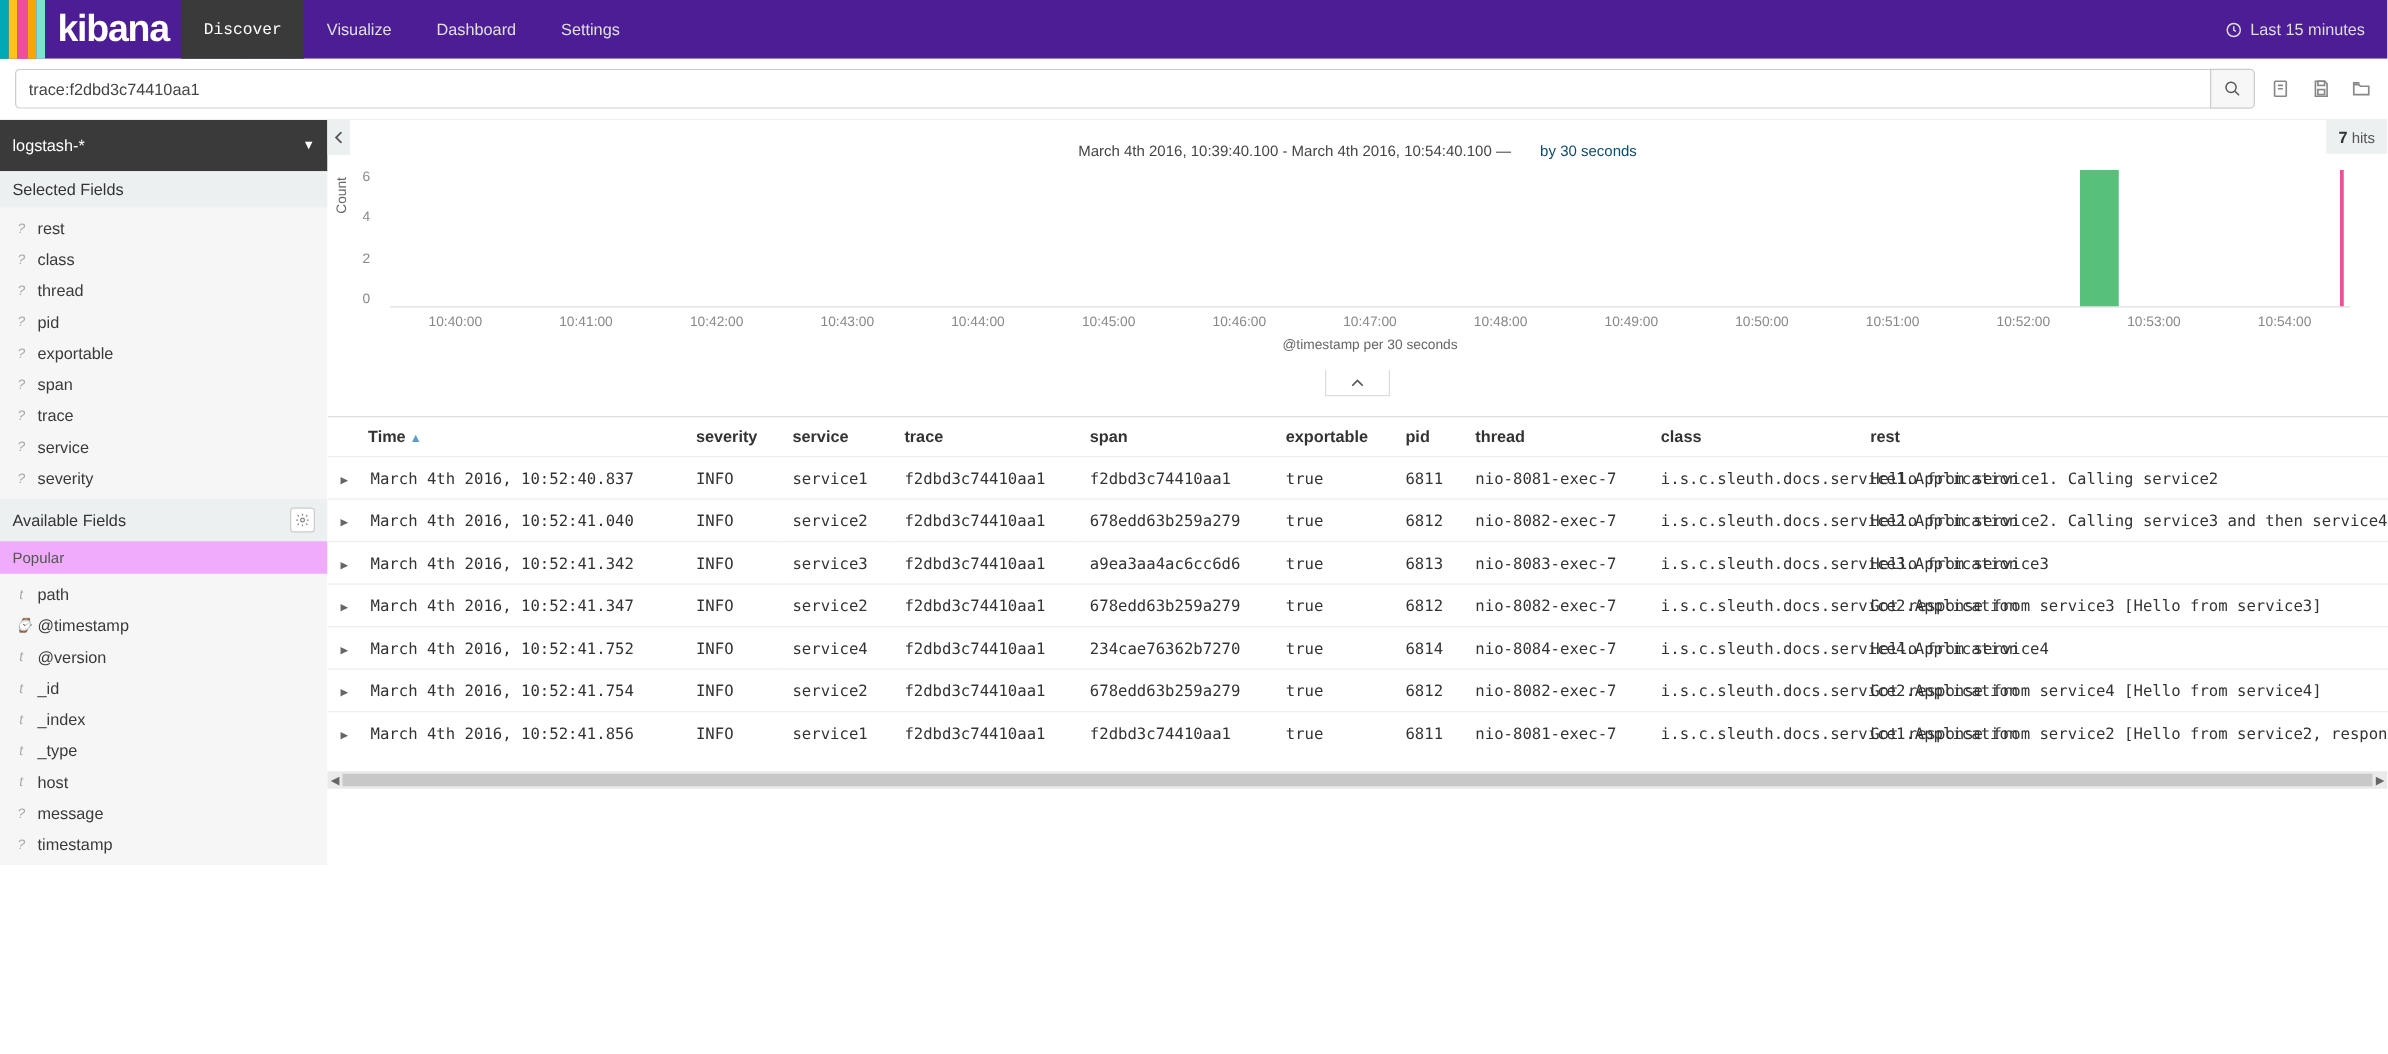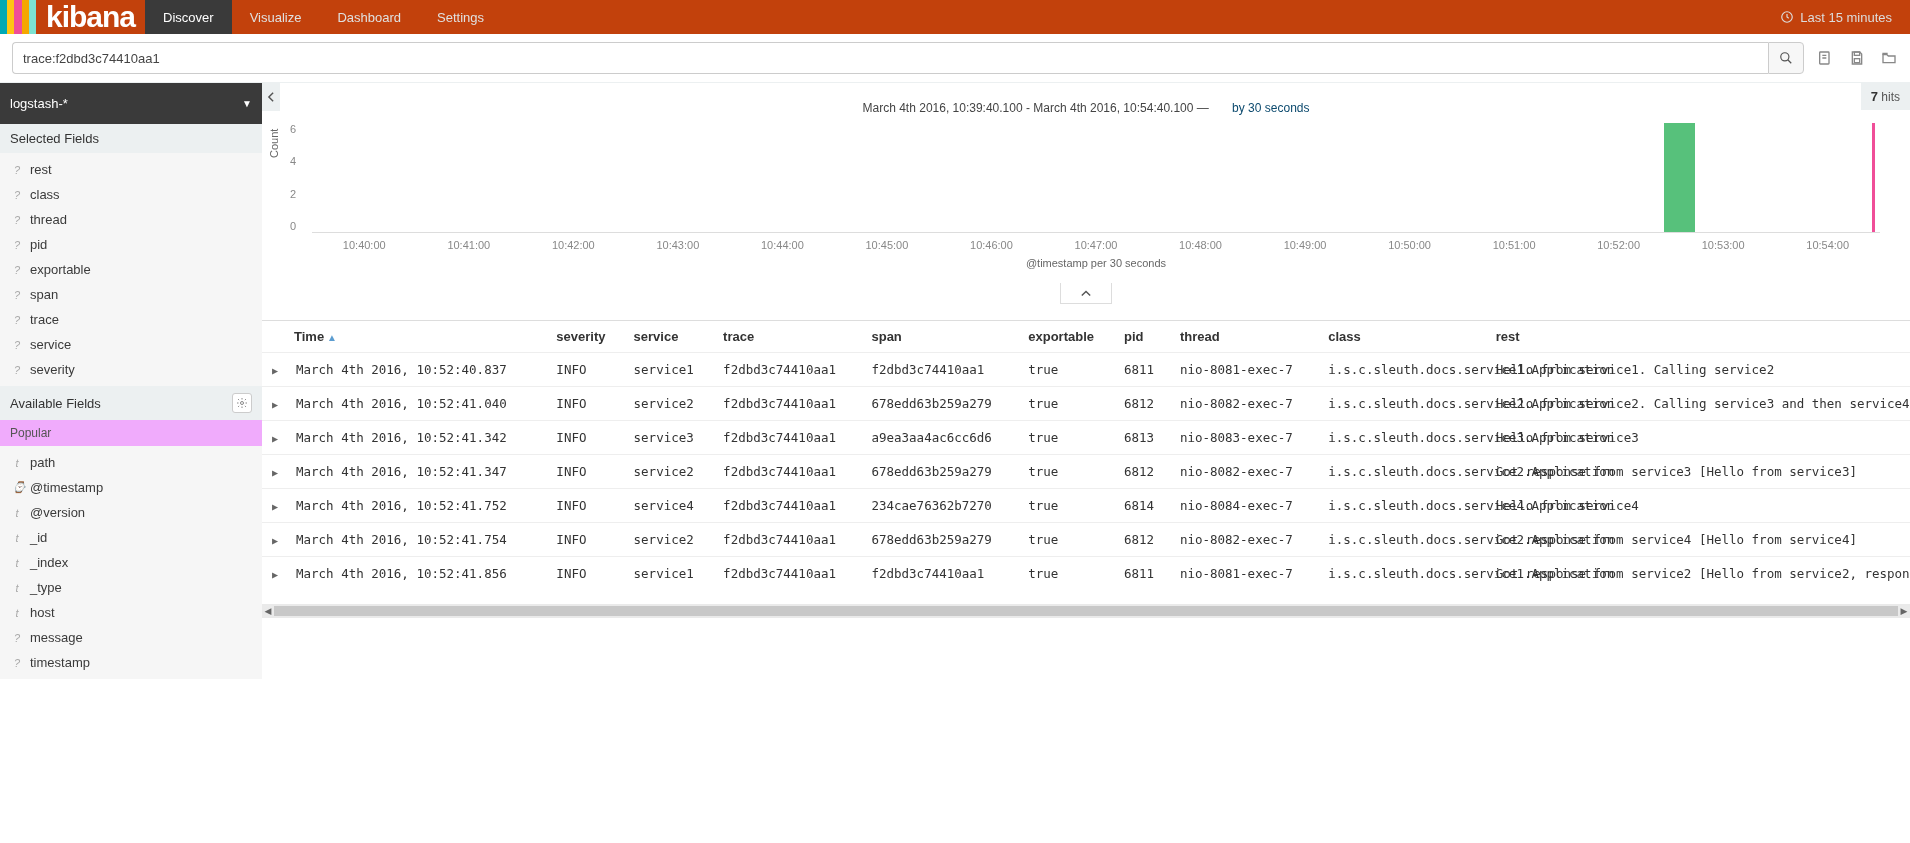--- a/index.html
+++ b/index.html
@@ -1,27 +1,27 @@
 <!DOCTYPE html>
 <html><head>
 <meta charset="utf-8">
 <style>
 * { box-sizing: border-box; margin: 0; padding: 0; }
 body { font-family: "Helvetica Neue", Helvetica, Arial, sans-serif; font-size: 14px; color: #333; background: #fff; }
 a { color: #0c4a6e; text-decoration: none; margin-left: 20px; }
 
 
-.navbar { display: flex; align-items: stretch; height: 34px; background: #c2410c; }
+.navbar { display: flex; align-items: stretch; height: 47px; background: #4c1d95; }
 .logo-stripes { display: flex; width: 36px; }
 .stripe { flex: 1; }
 .s-cyan { background: #00a9b5; } .s-yellow { background: #fec514; } .s-pink { background: #f04e98; } .s-orange { background: #f5a700; } .s-green { background: #7de2d1; }
 .logo-text { display: flex; align-items: center; padding: 0 10px; color: #fff; font-weight: 700; font-size: 30px; letter-spacing: -1px; }
 .nav-tabs { display: flex; }
 .nav-tab { display: flex; align-items: center; padding: 0 18px; color: #e0e0e0; font-size: 13px; cursor: pointer; }
-.nav-tab.active { background: #3a3a3a; color: #fff; position: relative; }
+.nav-tab.active { background: #3a3a3a; color: #fff; position: relative; font-family: Liberation Mono, monospace; }
 .nav-tab.active::after { content: ""; position: absolute; bottom: -8px; left: 50%; margin-left: -8px; border: 8px solid transparent; border-top-color: #3a3a3a; }
 .nav-right { margin-left: auto; display: flex; align-items: center; padding-right: 18px; color: #ddd; font-size: 13px; gap: 6px; }
 .clock-icon svg { display: block; }
 
 
 .search-row { display: flex; align-items: center; padding: 8px 12px; gap: 12px; background: #fff; border-bottom: 1px solid #ecf0f1; }
 .search-box-wrap { flex: 1; display: flex; }
 .search-input { flex: 1; height: 32px; border: 1px solid #ccc; border-right: none; border-radius: 4px 0 0 4px; padding: 0 10px; font-size: 13px; color: #444; outline: none; }
 .search-btn { width: 36px; height: 32px; border: 1px solid #ccc; border-radius: 0 4px 4px 0; background: #f7f7f7; cursor: pointer; display: flex; align-items: center; justify-content: center; }
 .toolbar-icons { display: flex; gap: 14px; }

